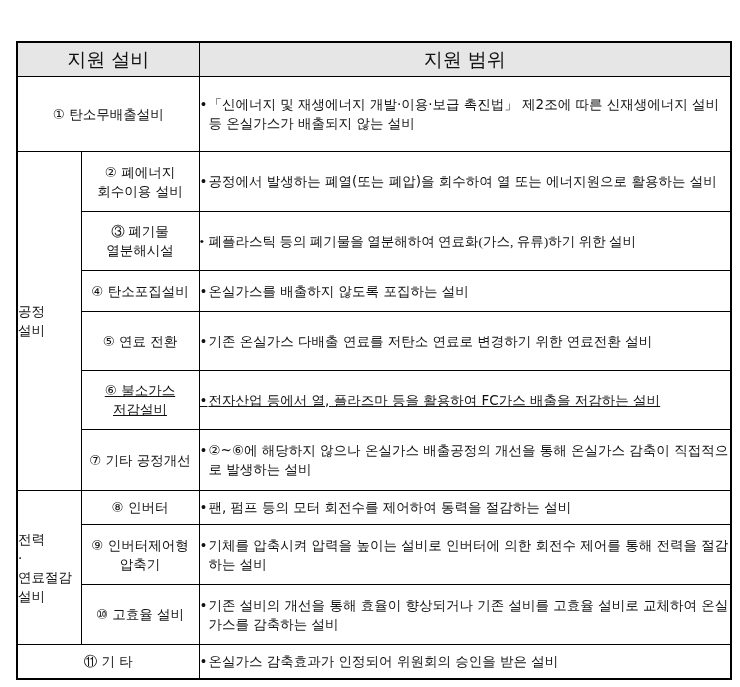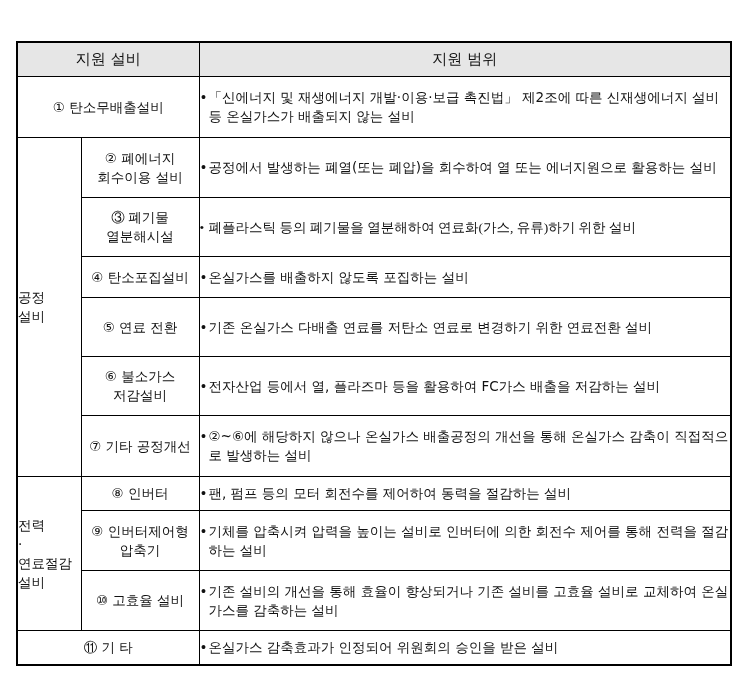--- a/index.html
+++ b/index.html
@@ -20,34 +20,34 @@
     table-layout: fixed;
     font-size: 13.5px;
   }
   table.grid td, table.grid th {
     border: 1px solid #000;
     padding: 0;
     vertical-align: middle;
   }
   th.hdr {
     background: #e6e6e6; font-weight: normal; height: 33px;
-    font-size: 15px; border-bottom: 3px double #000;
+    font-size: 19px; border-bottom: 3px double #000;
   }
   td.cat { text-align: left; line-height: 19px; }
   td.item { text-align: center; line-height: 19px; }
   td.desc { padding: 0 4px 0 4px; line-height: 19px; }
   .desc-inner { display: flex; }
   .bullet { width: 9px; flex: 0 0 9px; }
   .dtext { flex: 1; }
-  .r1 { height: 61px; }
+  .r1 { height: 75px; }
   .r2 { height: 60px; }
   .r3 { height: 59px; font-family: Liberation Serif, serif; }
   .r4 { height: 41px; }
   .r5 { height: 59px; }
-  .r6 { height: 59px; }
+  .r6 { height: 59px; text-decoration: underline; }
   .r7 { height: 61px; }
   .r8 { height: 34px; }
   .r9 { height: 60px; }
   .r10 { height: 60px; }
   .r11 { height: 34px; }
 </style>
 </head>
 <body>
 
 <div class="title">&lt; 지원대상 설비 목록 &gt;</div>

